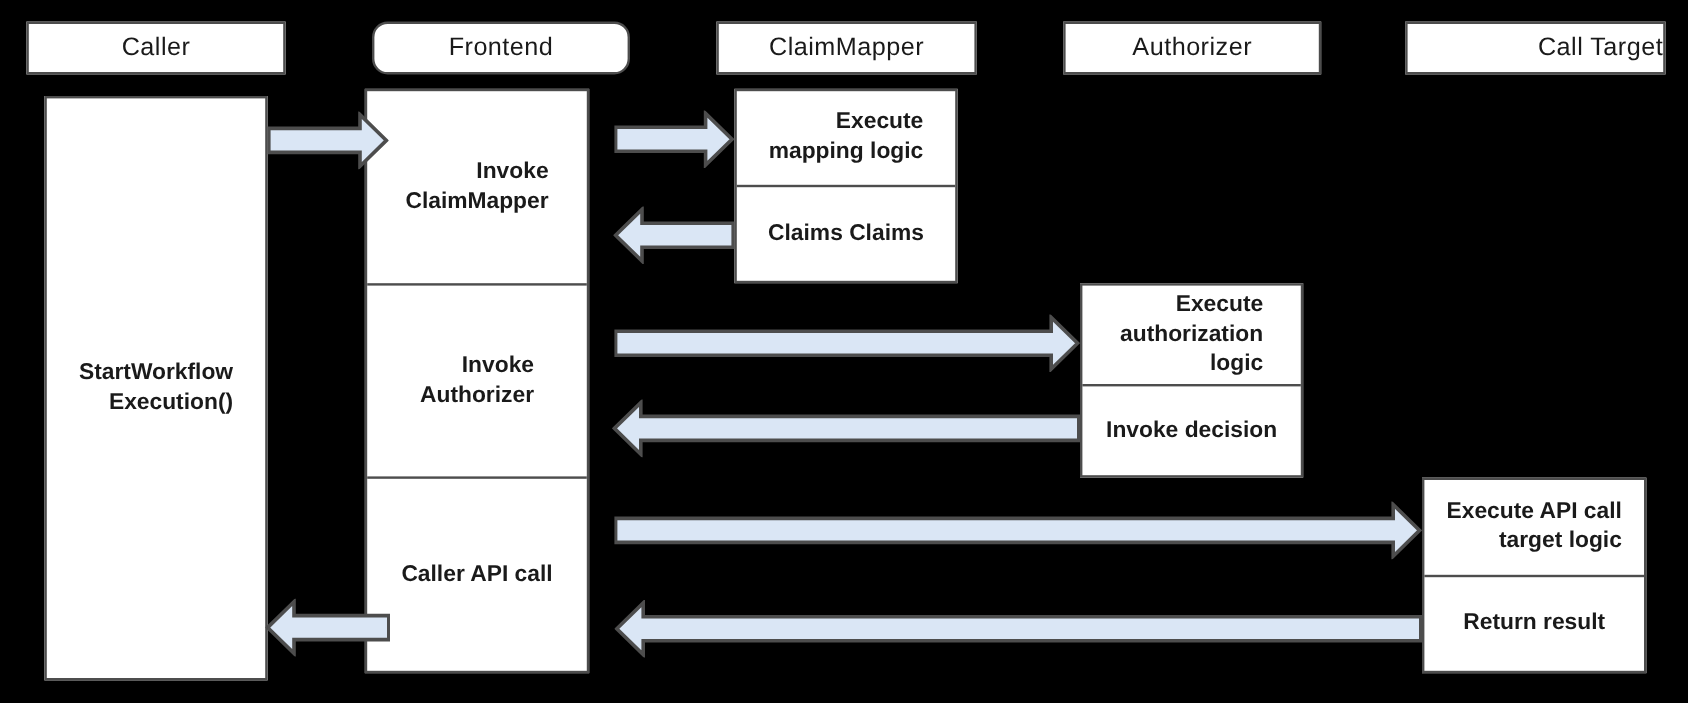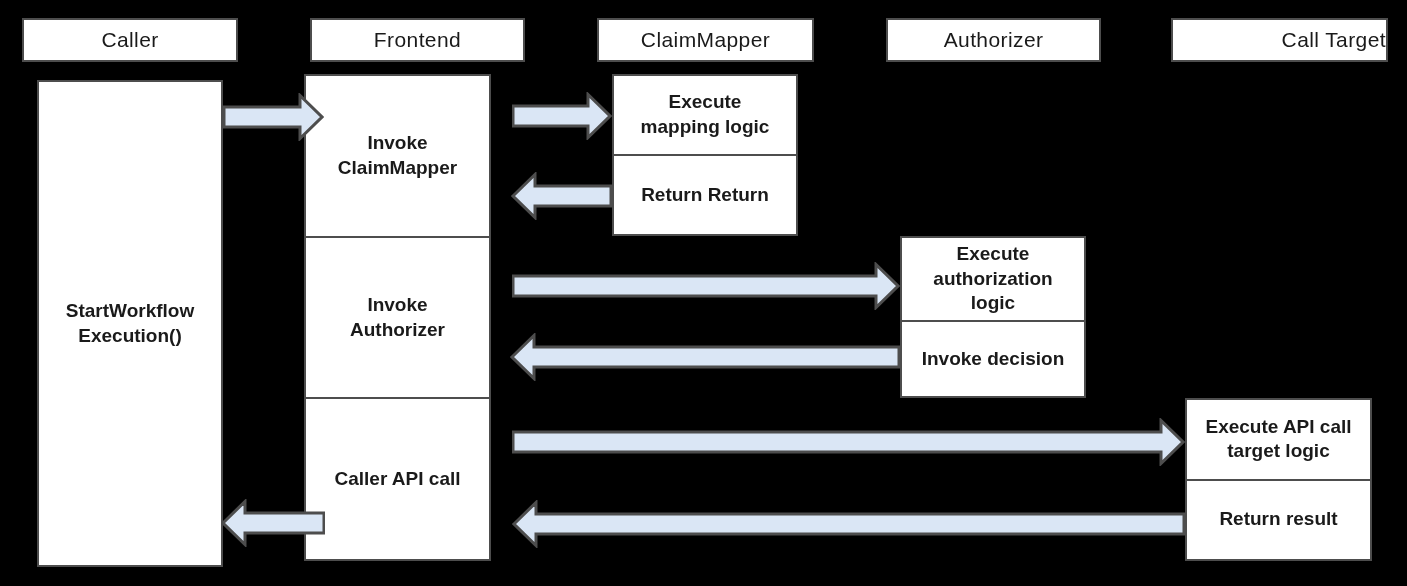--- a/index.html
+++ b/index.html
@@ -40,21 +40,21 @@
     background: var(--box_fill);
     border: 2px solid var(--box_border);
     display: flex;
     flex-direction: column;
   }
   .activity {
     flex: 1;
     display: flex;
     align-items: center;
     justify-content: center;
-    text-align: center;
+    text-align: right;
     font-size: 19px;
     font-weight: 700;
     line-height: 1.3;
     color: var(--text);
     white-space: pre-line;
     padding: 4px 10px;
     border-top: 2px solid var(--box_border);
   }
   .activity:first-child { border-top: none; }
   .arrow { position: absolute; display: block; }
@@ -66,21 +66,21 @@
   }
 </style>
 </head>
 <body>
 
 <div class="diagram">
 
   <div class="header-box" style="left:22px; width:216px;">
     <span>Caller</span>
   </div>
-  <div class="header-box" style="left:310px; width:215px;">
+  <div class="header-box" style="left:310px; width:215px;border-radius:13px;">
     <span>Frontend</span>
   </div>
   <div class="header-box" style="left:597px; width:217px;">
     <span>ClaimMapper</span>
   </div>
   <div class="header-box" style="left:886px; width:215px;">
     <span>Authorizer</span>
   </div>
   <div class="header-box" style="left:1171px; width:217px;justify-content:flex-end;">
     <span>Call Target</span>
@@ -95,21 +95,21 @@
     <div class="activity">Invoke
 ClaimMapper</div>
     <div class="activity">Invoke
 Authorizer</div>
     <div class="activity">Caller API call</div>
   </div>
 
   <div class="activation" style="left:612px; top:74px; width:186px; height:162px;">
     <div class="activity">Execute
 mapping logic</div>
-    <div class="activity">Return Return</div>
+    <div class="activity">Claims Claims</div>
   </div>
 
   <div class="activation" style="left:900px; top:236px; width:186px; height:162px;">
     <div class="activity">Execute
 authorization
 logic</div>
     <div class="activity">Invoke decision</div>
   </div>
 
   <div class="activation" style="left:1185px; top:398px; width:187px; height:163px;">

